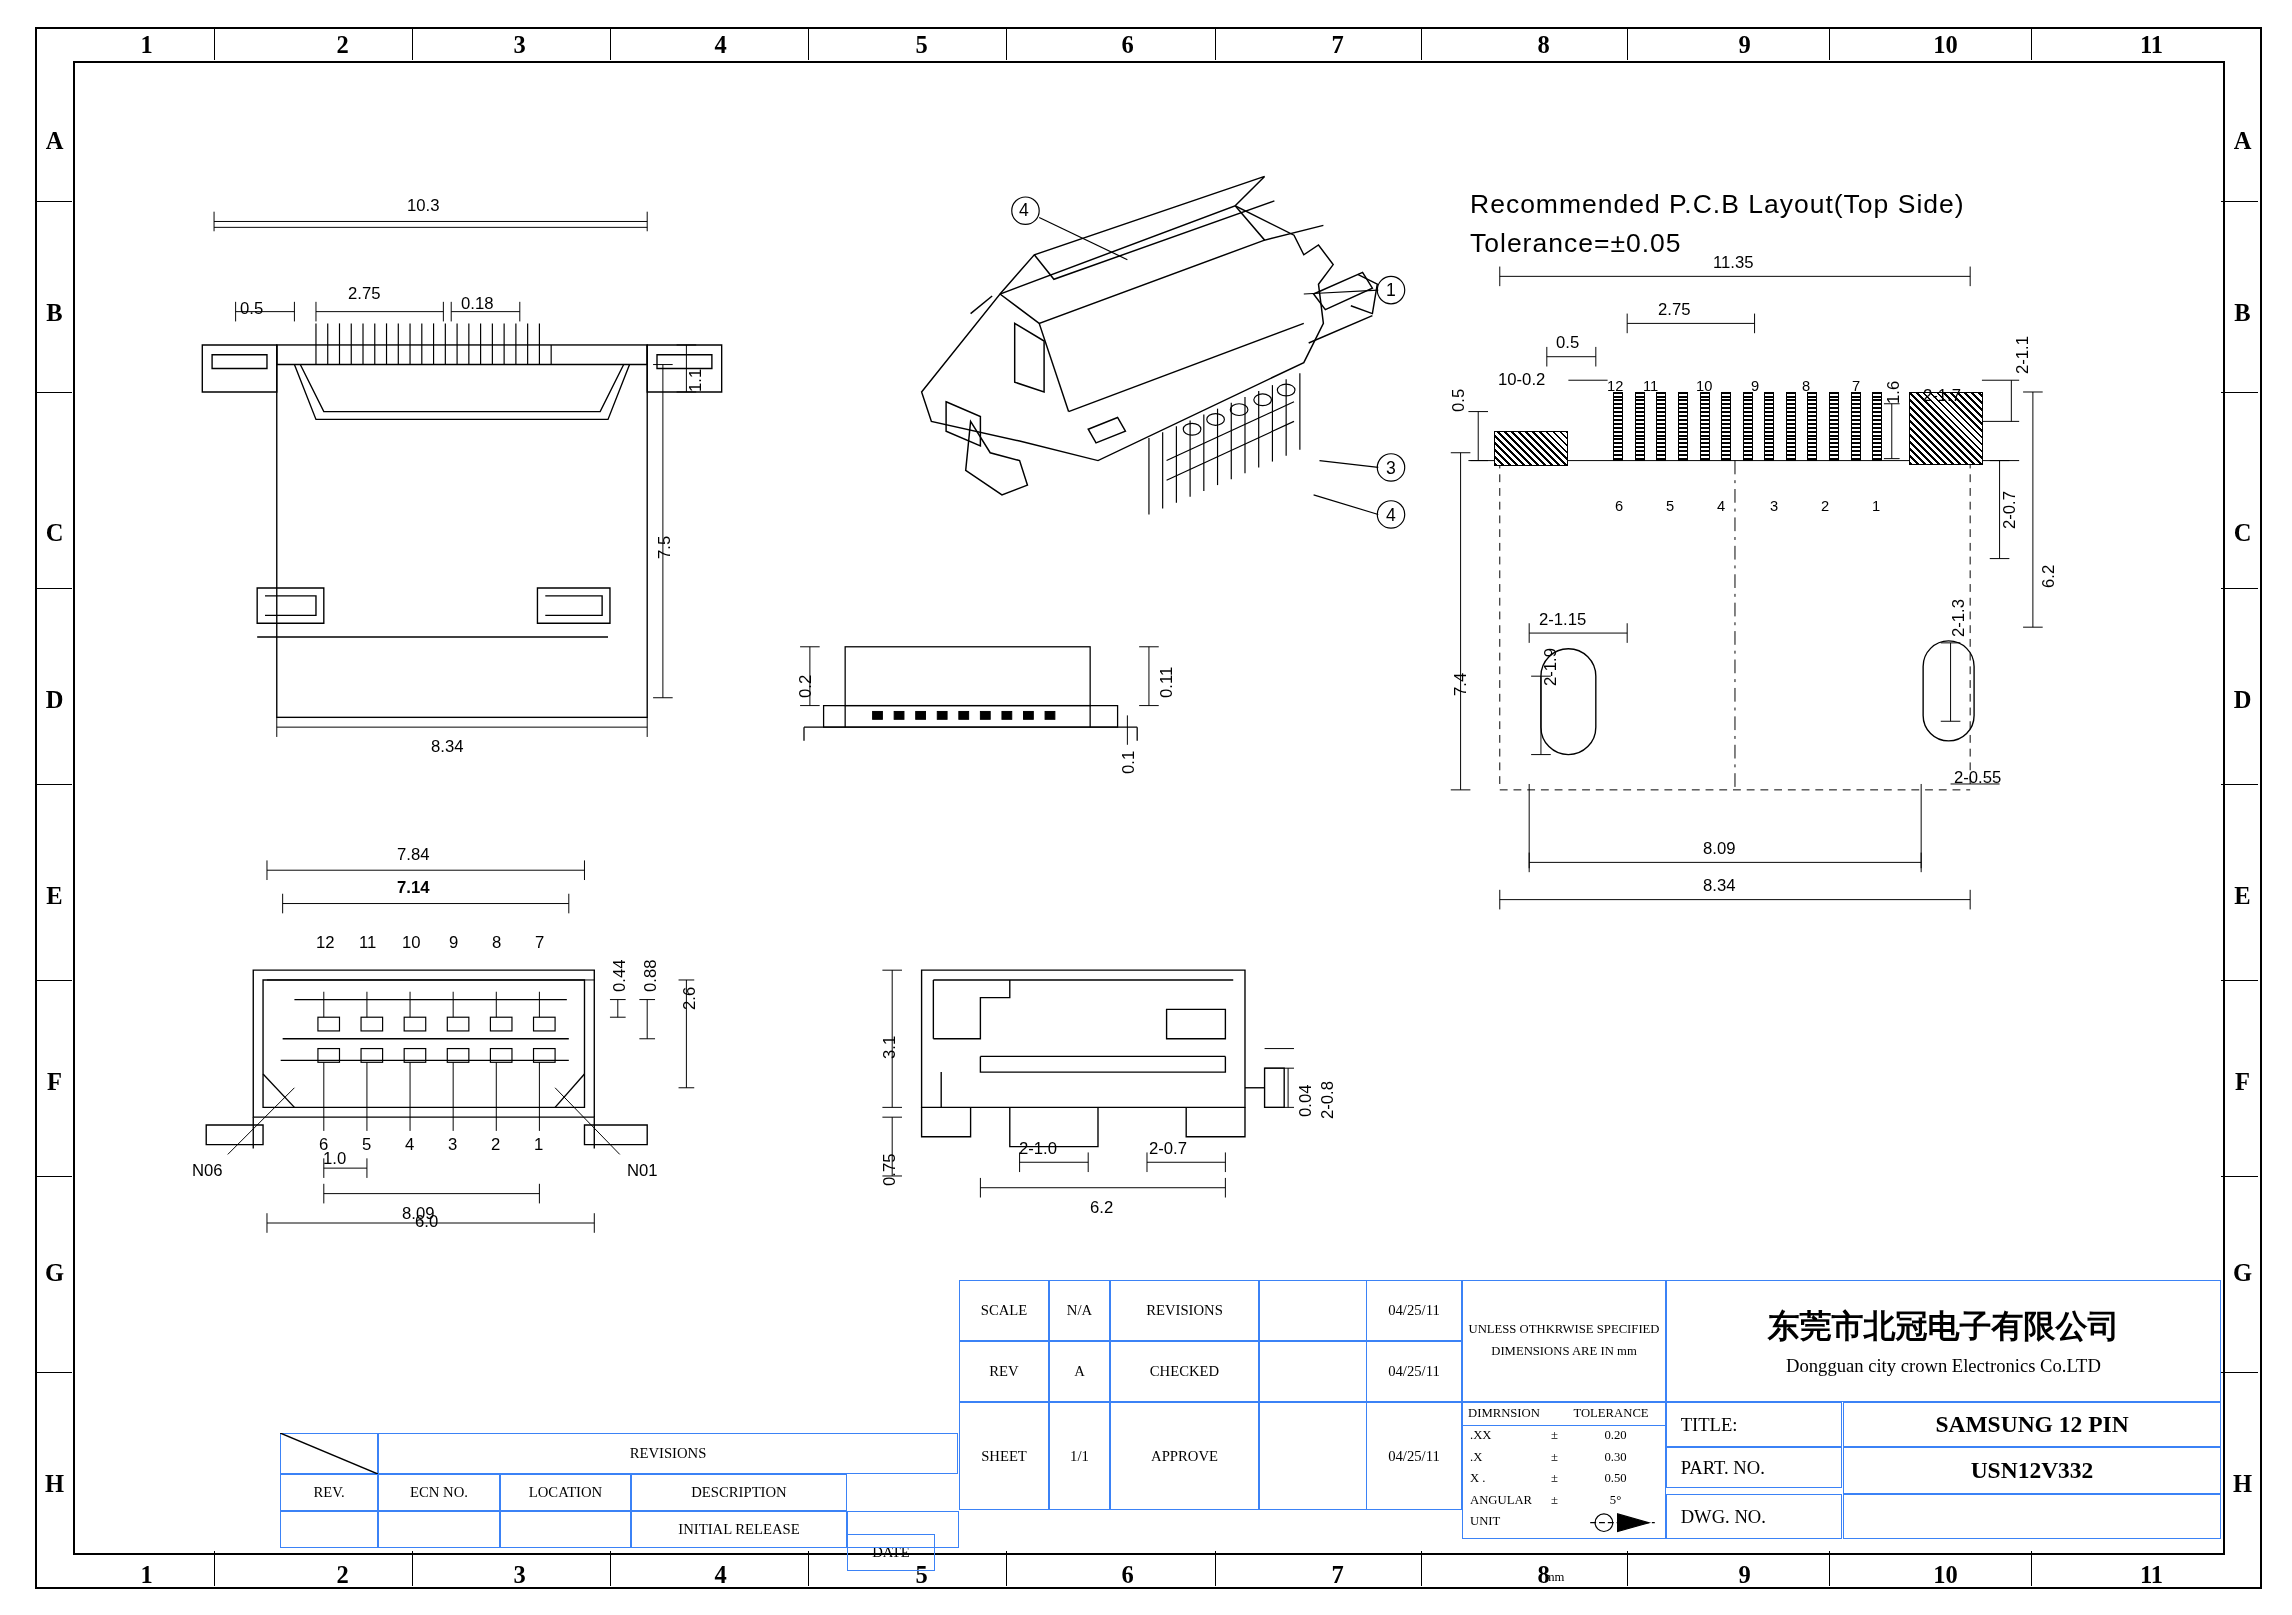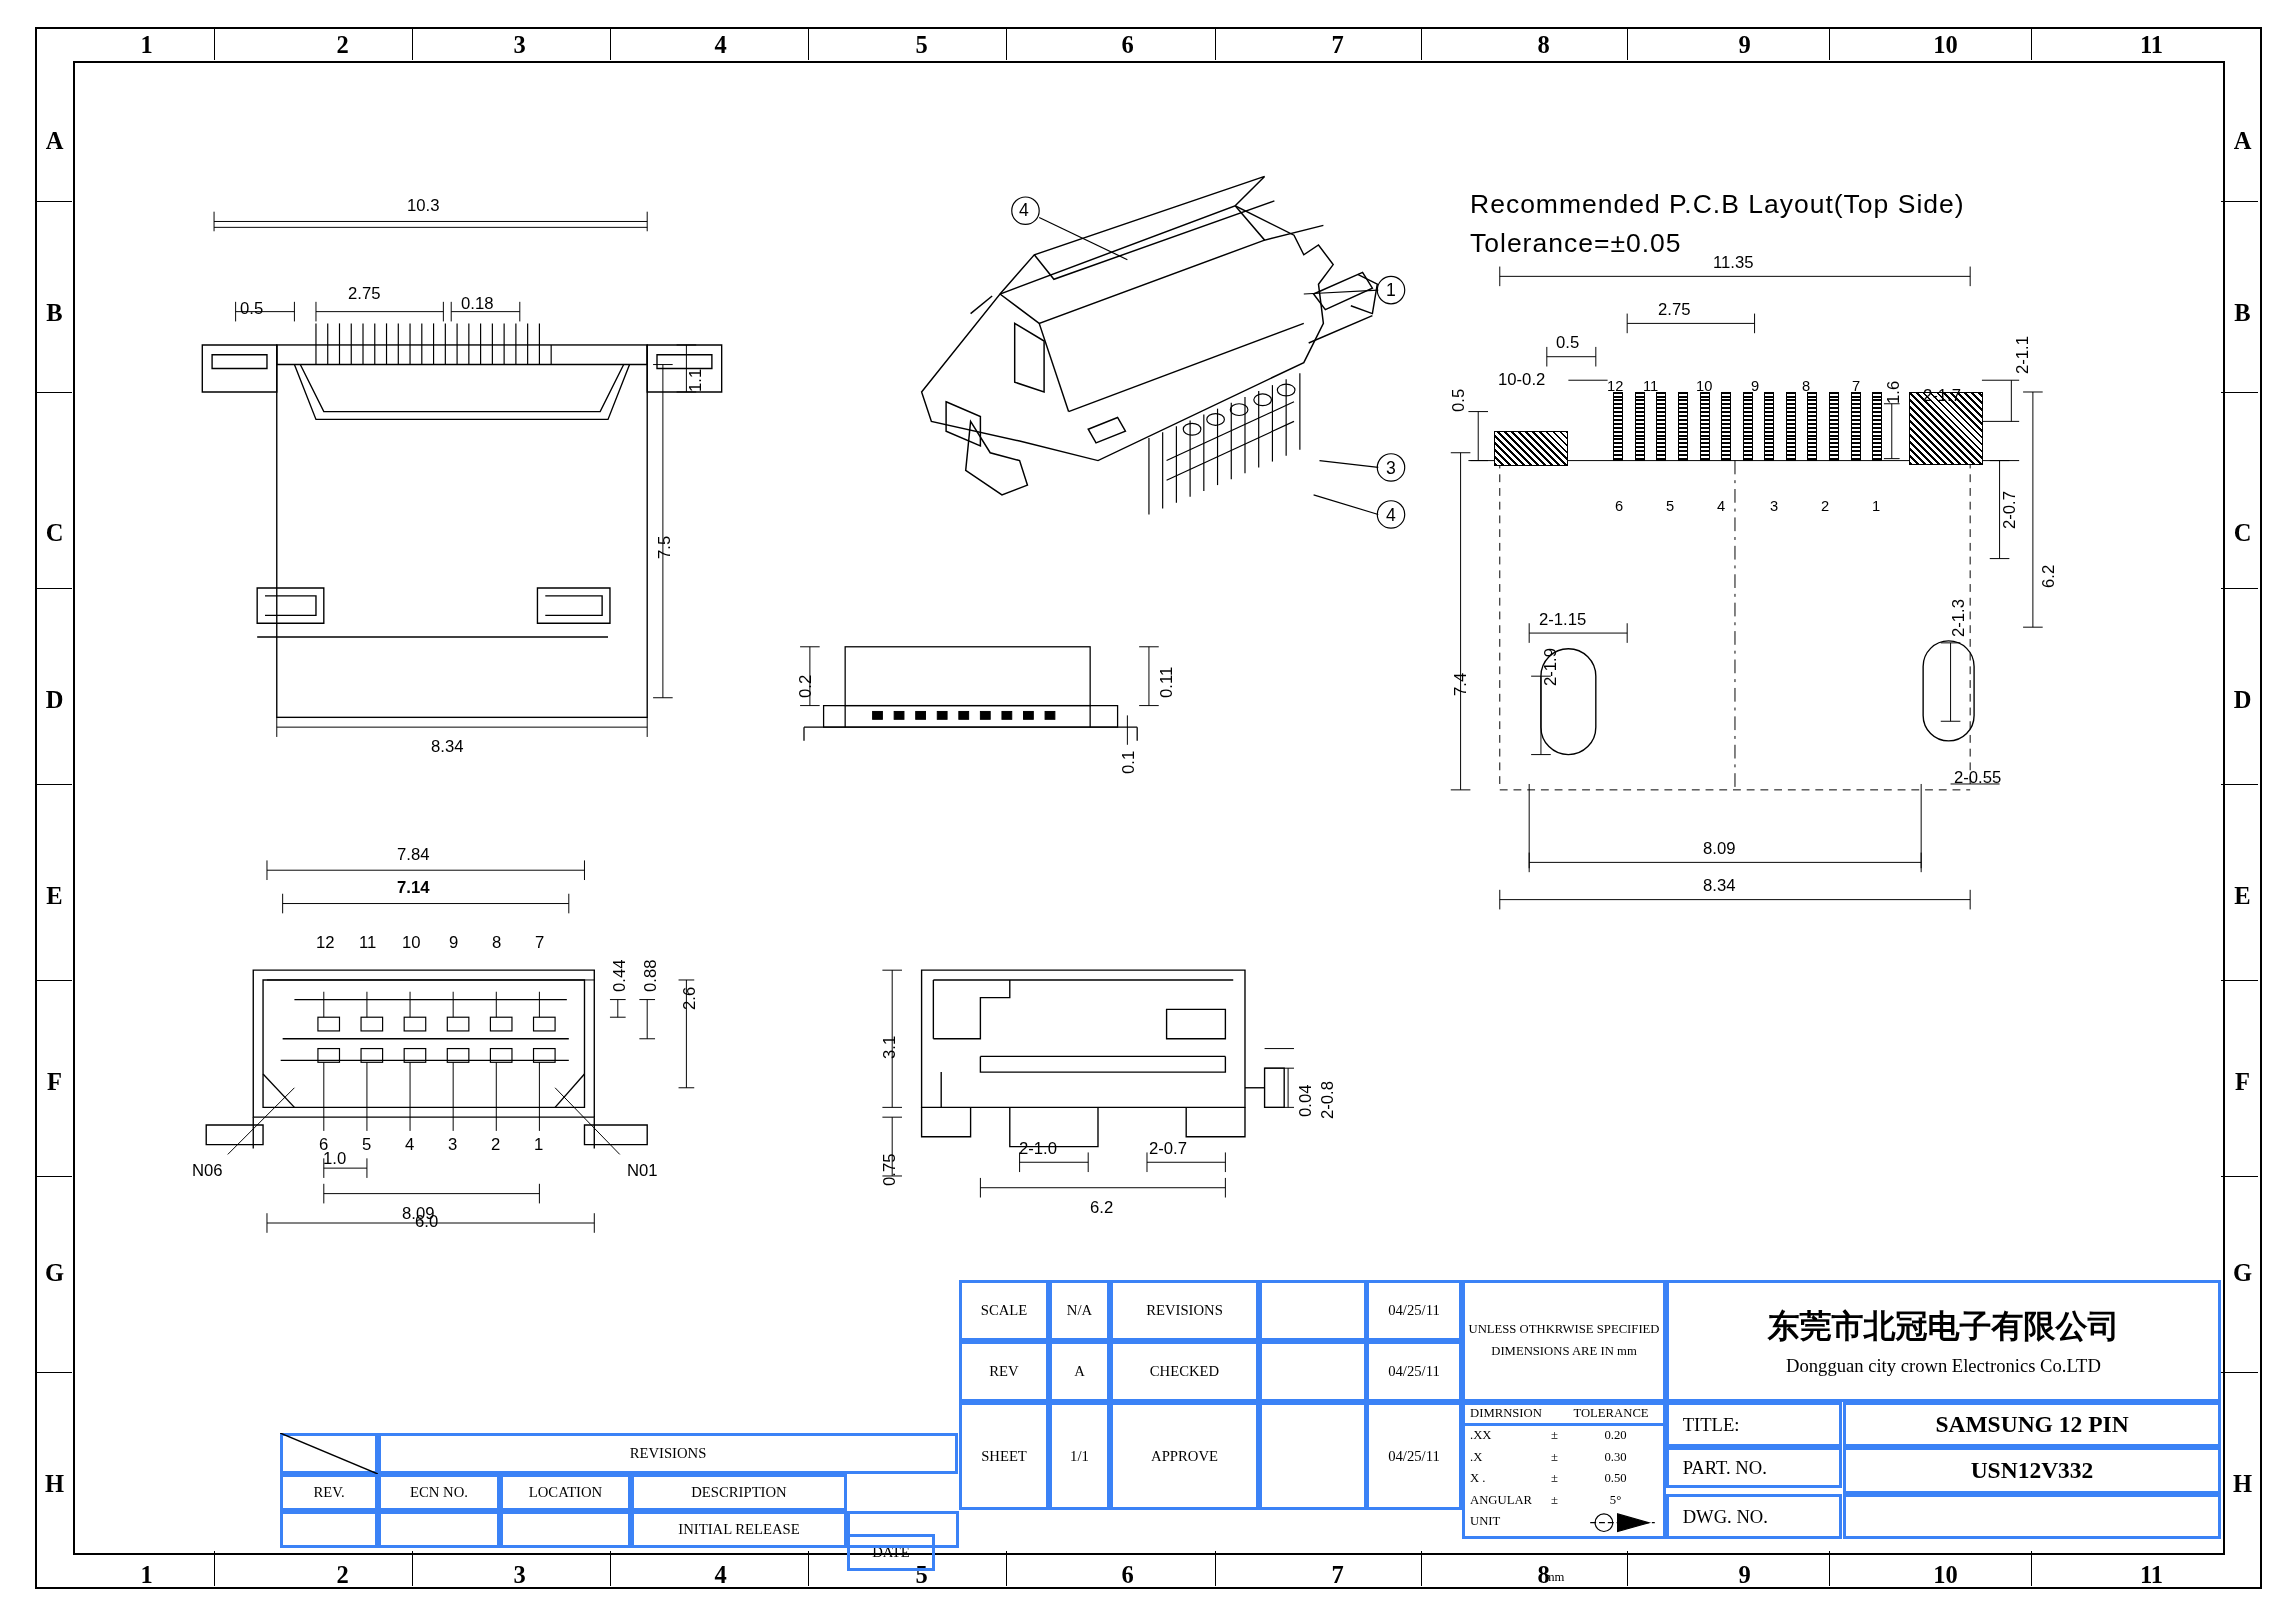--- a/index.html
+++ b/index.html
@@ -13,21 +13,21 @@
   .zone-lbl{position:absolute;font-family:"Liberation Serif",serif;font-size:24.5px;font-weight:bold;text-align:center;}
   .tick{position:absolute;background:#000;}
   .hln{height:1px;}
   .vln{width:1px;}
   .dim{position:absolute;font-family:"Liberation Sans",sans-serif;font-size:16.7px;white-space:nowrap;}
   .dimv{position:absolute;font-family:"Liberation Sans",sans-serif;font-size:16.7px;white-space:nowrap;transform-origin:left top;transform:rotate(-90deg);}
   .hatch{position:absolute;background:repeating-linear-gradient(45deg,#000 0 2px,#fff 2px 4.9px);border:1px solid #000;box-sizing:border-box;}
   .pin{position:absolute;background:repeating-linear-gradient(0deg,#000 0 2px,#fff 2px 3.9px);border:1px solid #000;box-sizing:border-box;}
 
   
-  .tb{position:absolute;border:3px solid #3b82f6;box-sizing:border-box;font-family:"Liberation Serif",serif;display:flex;align-items:center;justify-content:center;text-align:center;}
+  .tb{position:absolute;border:1px solid #3b82f6;box-sizing:border-box;font-family:"Liberation Serif",serif;display:flex;align-items:center;justify-content:center;text-align:center;}
   .tb.sm{font-size:14.7px;}
   .tb.xs{font-size:12.7px;}
   .tb.md{font-size:18.6px;}
   .tb.lgt{font-size:23.5px;font-weight:bold;}
   .noborder{border:none;}
 
   .svgwrap{position:absolute;left:0;top:0;width:2293px;height:1615px;pointer-events:none;}
 </style>
 </head>
 <body>

